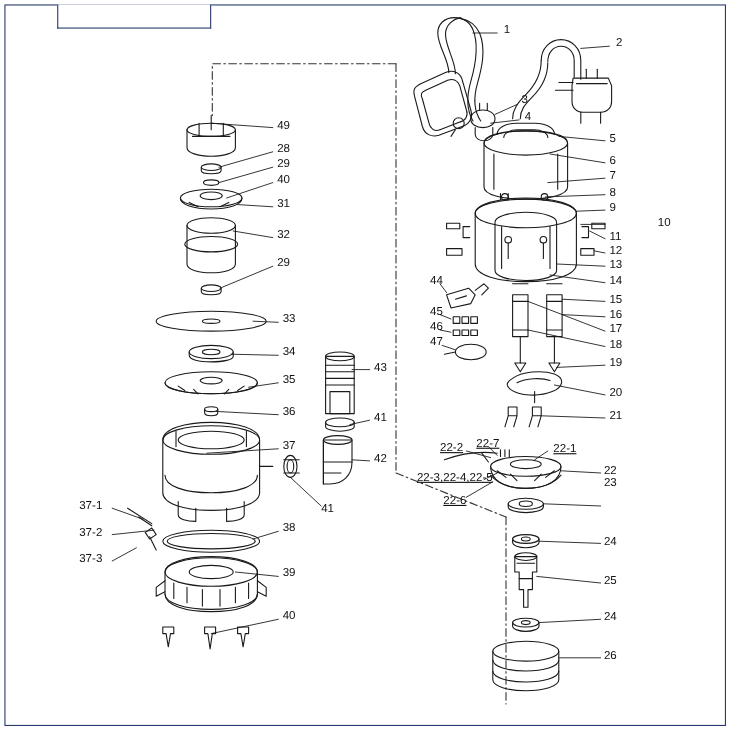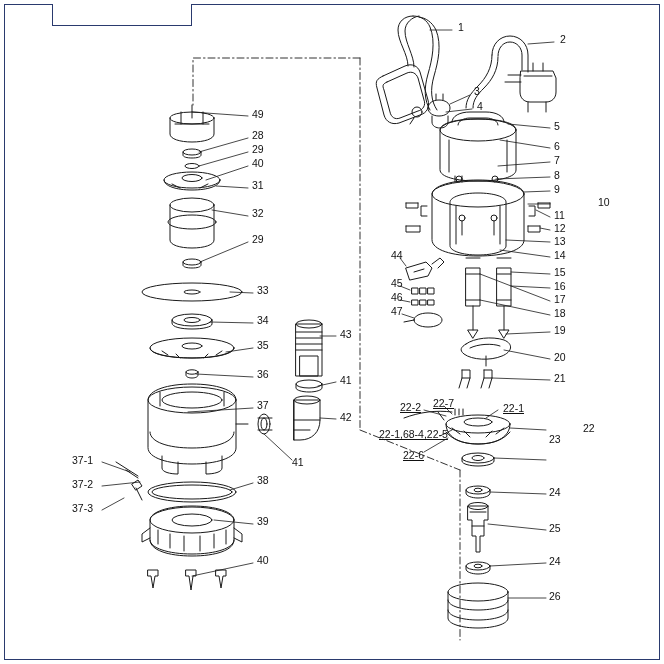--- a/index.html
+++ b/index.html
@@ -353,31 +353,31 @@
   <div class="lbl" style="left:554px;  top:223px;">12</div>
   <div class="lbl" style="left:554px;  top:236px;">13</div>
   <div class="lbl" style="left:554px;  top:250px;">14</div>
   <div class="lbl" style="left:554px;  top:267px;">15</div>
   <div class="lbl" style="left:554px;  top:281px;">16</div>
   <div class="lbl" style="left:554px;  top:294px;">17</div>
   <div class="lbl" style="left:554px;  top:308px;">18</div>
   <div class="lbl" style="left:554px;  top:325px;">19</div>
   <div class="lbl" style="left:554px;  top:352px;">20</div>
   <div class="lbl" style="left:554px;  top:373px;">21</div>
-  <div class="lbl" style="left:549px;  top:423px;margin-left:34px;">22</div>
+  <div class="lbl" style="left:549px;  top:423px;">22</div>
   <div class="lbl" style="left:549px;  top:434px;">23</div>
   <div class="lbl" style="left:549px;  top:487px;">24</div>
   <div class="lbl" style="left:549px;  top:523px;">25</div>
   <div class="lbl" style="left:549px;  top:556px;">24</div>
   <div class="lbl" style="left:549px;  top:591px;">26</div>
 
   <div class="lbl u" style="left:503px; top:403px;">22-1</div>
   <div class="lbl u" style="left:400px; top:402px;">22-2</div>
   <div class="lbl u" style="left:433px; top:398px;">22-7</div>
-  <div class="lbl u" style="left:379px; top:429px;">22-1,68-4,22-5</div>
+  <div class="lbl u" style="left:379px; top:429px;">22-3,22-4,22-5</div>
   <div class="lbl u" style="left:403px; top:450px;">22-6</div>
 
   <div class="lbl" style="left:252px; top:109px;">49</div>
   <div class="lbl" style="left:252px; top:130px;">28</div>
   <div class="lbl" style="left:252px; top:144px;">29</div>
   <div class="lbl" style="left:252px; top:158px;">40</div>
   <div class="lbl" style="left:252px; top:180px;">31</div>
   <div class="lbl" style="left:252px; top:208px;">32</div>
   <div class="lbl" style="left:252px; top:234px;">29</div>
   <div class="lbl" style="left:257px; top:285px;">33</div>

